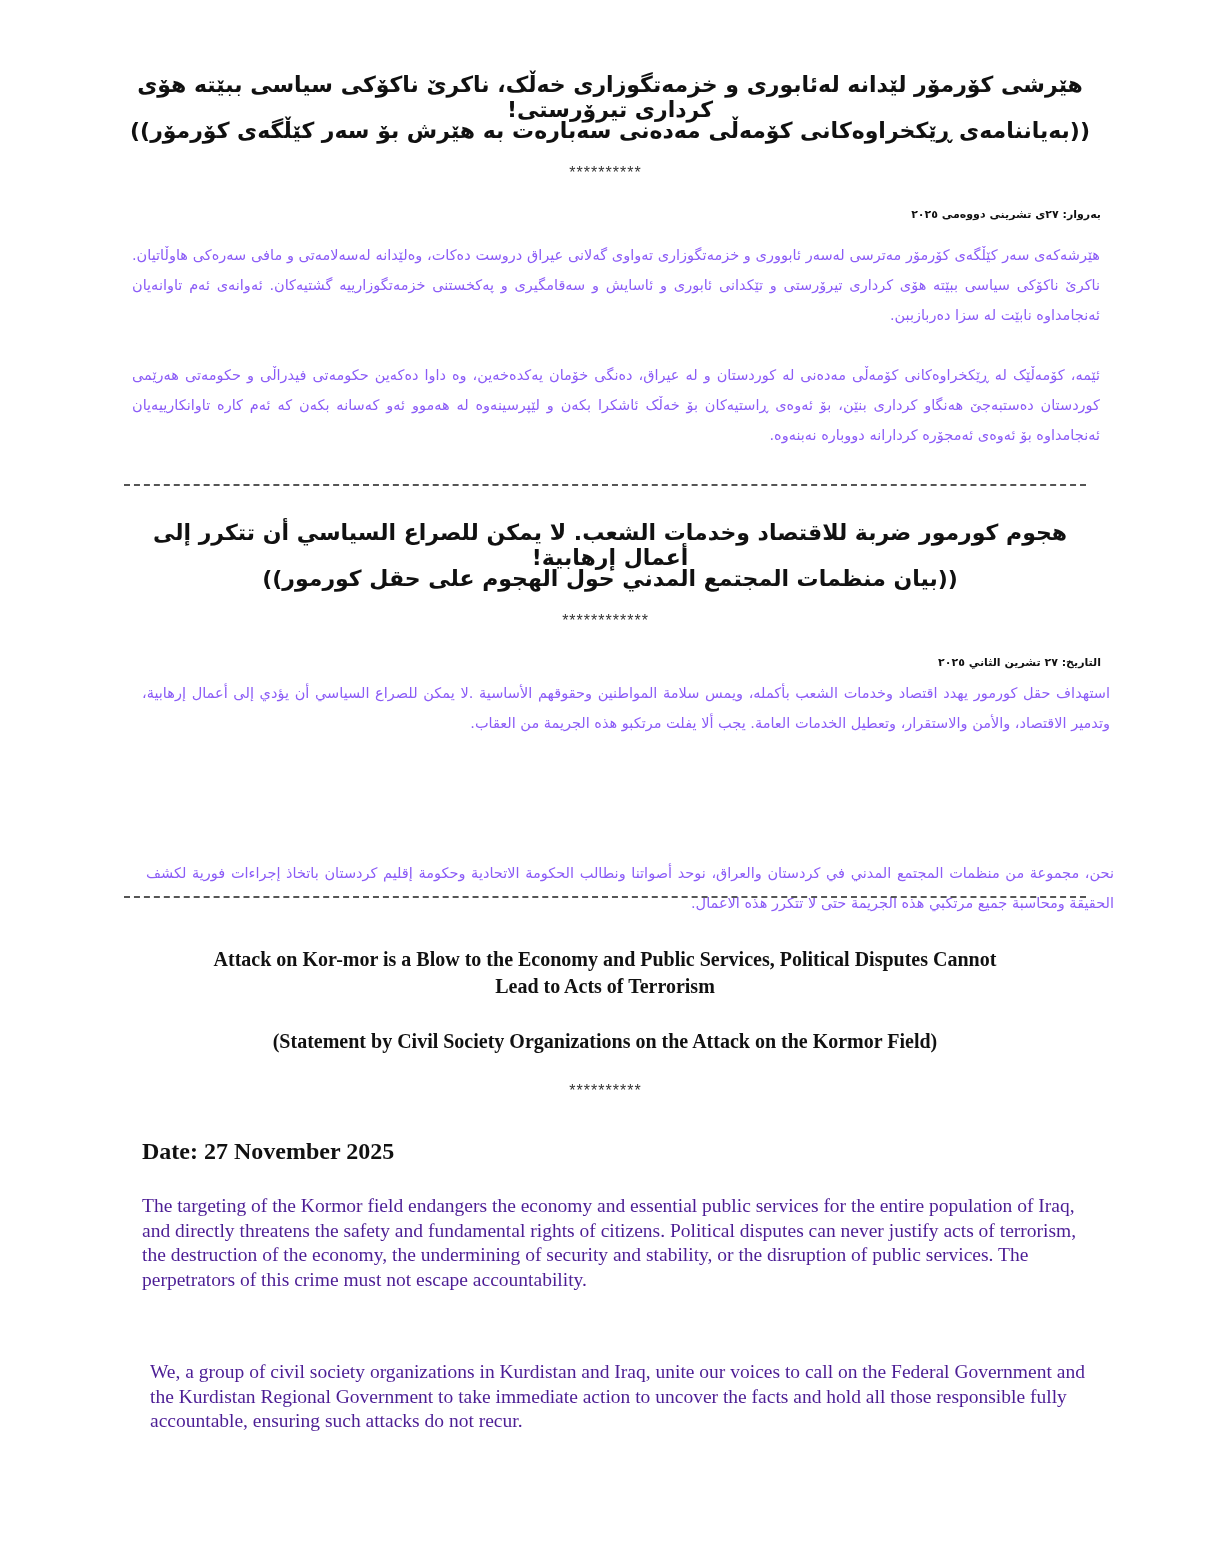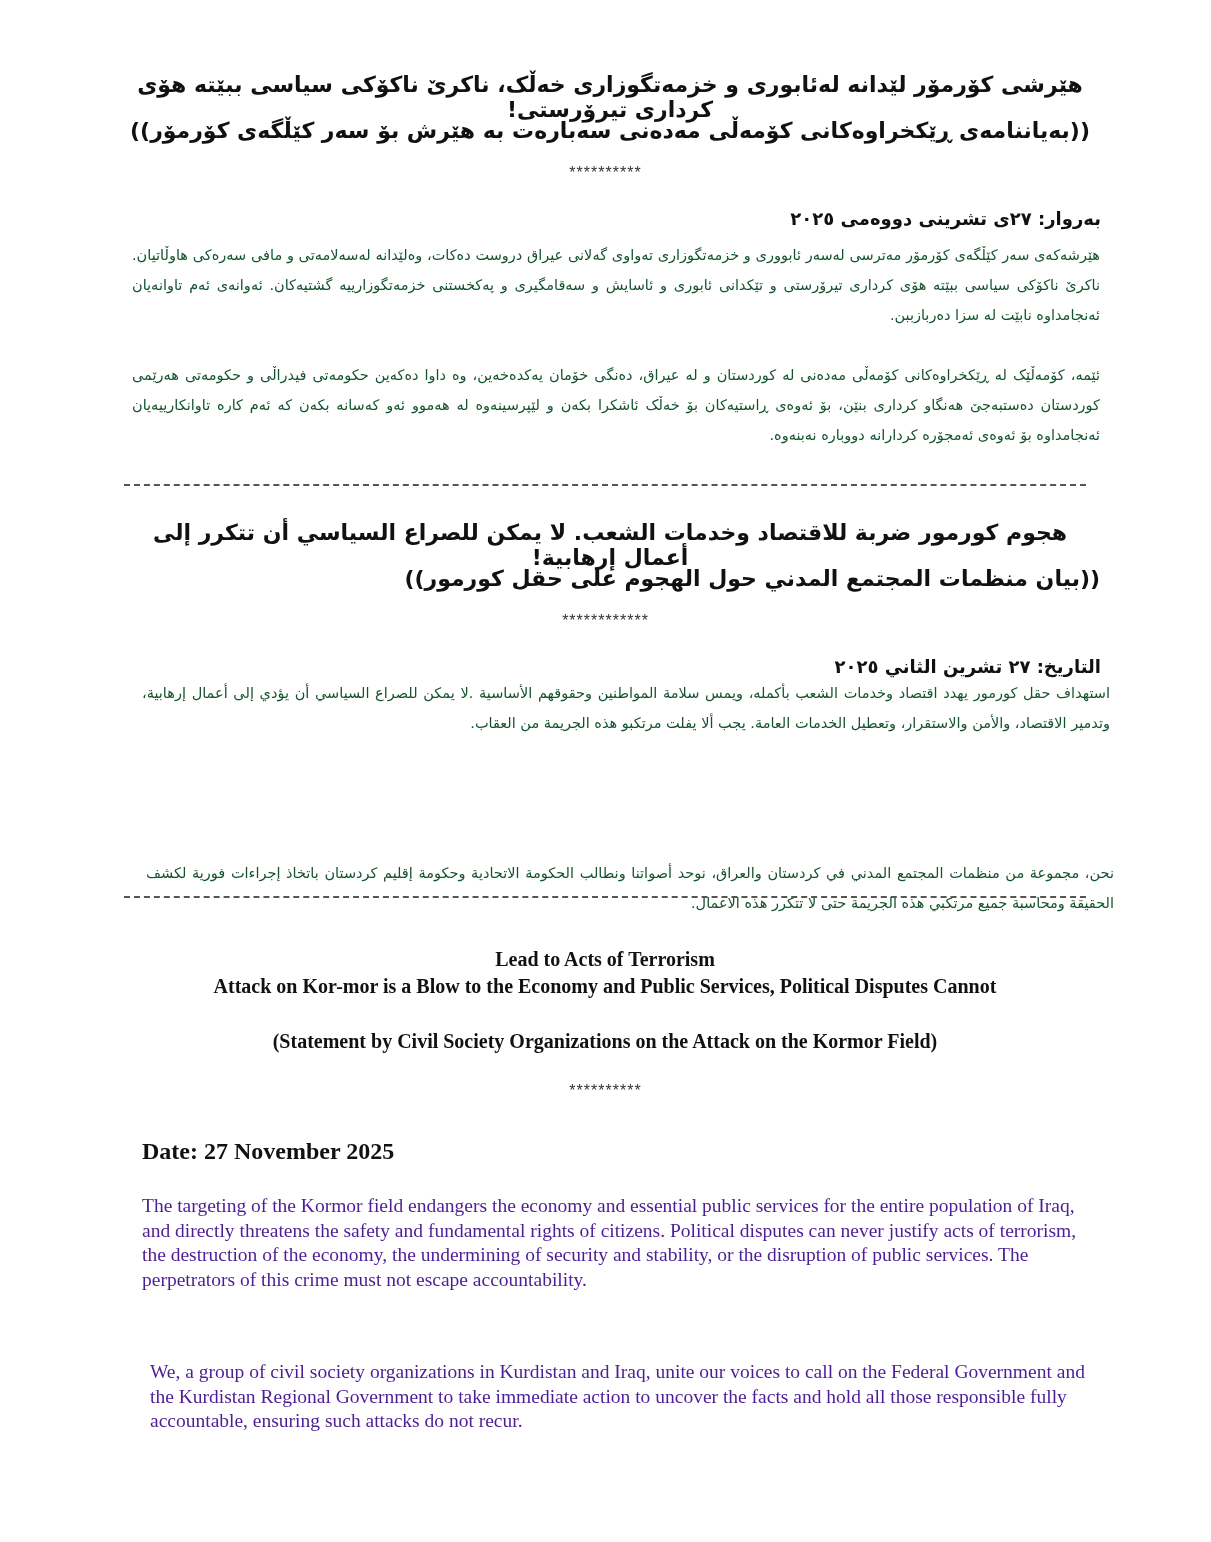--- a/index.html
+++ b/index.html
@@ -7,27 +7,27 @@
     .page { position: absolute; left: 0; top: 0; width: 1211px; height: 1542px; }
     .ku-title, .ar-title {
       position: absolute; left: 120px; width: 980px; text-align: center;
       font-weight: bold; font-size: 22px; direction: rtl; font-family: "DejaVu Sans", sans-serif;
     }
     .stars {
       position: absolute; left: 0; width: 1211px; text-align: center;
       font-family: "Liberation Sans", sans-serif; font-size: 16px; letter-spacing: 1px; color: #333;
     }
     .rtl-date {
-      position: absolute; right: 110px; font-weight: bold; font-size: 18px;
+      position: absolute; right: 110px; font-weight: bold; font-size: 11px;
       direction: rtl; font-family: "DejaVu Sans", sans-serif; text-align: right;
     }
     .rtl-para {
       position: absolute; left: 132px; width: 968px; direction: rtl; text-align: justify;
       text-align-last: right;
-      font-family: "DejaVu Sans", sans-serif; font-size: 14.5px; line-height: 30px; color: #14532d;
+      font-family: "DejaVu Sans", sans-serif; font-size: 14.5px; line-height: 30px; color: #8b5cf6;
     }
     .divider {
       position: absolute; left: 124px; width: 962px; height: 0;
       border-top: 2px dashed #555;
     }
     .en-title {
       position: absolute; left: 140px; width: 930px; text-align: center;
       font-family: "Liberation Serif", serif; font-weight: bold; font-size: 20px; line-height: 27px;
     }
     .en-date {
@@ -50,33 +50,33 @@
     <div class="stars" style="top:164px;">**********</div>
     <div class="rtl-date" style="top:208px;">بەروار: ٢٧ی تشرینی دووەمی ٢٠٢٥</div>
     <p class="rtl-para" style="top:240px; margin:0;">هێرشەکەی سەر کێڵگەی کۆرمۆر مەترسی لەسەر ئابووری و خزمەتگوزاری تەواوی گەلانی عیراق دروست دەکات، وەلێدانە لەسەلامەتی و مافی سەرەکی هاوڵاتیان. ناکرێ ناکۆکی سیاسی ببێتە هۆی کرداری تیرۆرستی و تێکدانی ئابوری و ئاسایش و سەقامگیری و پەکخستنی خزمەتگوزارییە گشتیەکان. ئەوانەی ئەم تاوانەیان ئەنجامداوە نابێت لە سزا دەربازببن.</p>
     <p class="rtl-para" style="top:360px; margin:0;">ئێمە، کۆمەڵێک لە ڕێکخراوەکانی کۆمەڵی مەدەنی لە کوردستان و لە عیراق، دەنگی خۆمان یەکدەخەین، وە داوا دەکەین حکومەتی فیدراڵی و حکومەتی هەرێمی کوردستان دەستبەجێ هەنگاو کرداری بنێن، بۆ ئەوەی ڕاستیەکان بۆ خەڵک ئاشکرا بکەن و لێپرسینەوە لە هەموو ئەو کەسانە بکەن کە ئەم کارە تاوانکارییەیان ئەنجامداوە بۆ ئەوەی ئەمجۆرە کردارانە دووبارە نەبنەوە.</p>
   </section>
 
   <div class="divider" style="top:484px;"></div>
 
   <section>
     <div class="ar-title" style="top:520px;">هجوم كورمور ضربة للاقتصاد وخدمات الشعب. لا يمكن للصراع السياسي أن تتكرر إلى أعمال إرهابية!</div>
-    <div class="ar-title" style="top:566px;text-align:right;">((بيان منظمات المجتمع المدني حول الهجوم على حقل كورمور))</div>
+    <div class="ar-title" style="top:566px;">((بيان منظمات المجتمع المدني حول الهجوم على حقل كورمور))</div>
     <div class="stars" style="top:612px;">************</div>
     <div class="rtl-date" style="top:656px;">التاريخ: ٢٧ تشرين الثاني ٢٠٢٥</div>
     <p class="rtl-para" style="top:668px; margin:10px;">استهداف حقل كورمور يهدد اقتصاد وخدمات الشعب بأكمله، ويمس سلامة المواطنين وحقوقهم الأساسية .لا يمكن للصراع السياسي أن يؤدي إلى أعمال إرهابية، وتدمير الاقتصاد، والأمن والاستقرار، وتعطيل الخدمات العامة. يجب ألا يفلت مرتكبو هذه الجريمة من العقاب.</p>
     <p class="rtl-para" style="top:844px; margin:14px;">نحن، مجموعة من منظمات المجتمع المدني في كردستان والعراق، نوحد أصواتنا ونطالب الحكومة الاتحادية وحكومة إقليم كردستان باتخاذ إجراءات فورية لكشف الحقيقة ومحاسبة جميع مرتكبي هذه الجريمة حتى لا تتكرر هذه الاعمال.</p>
   </section>
 
   <div class="divider" style="top:896px;"></div>
 
   <section>
     <div class="en-title" style="top:946px;">
+      <div>Attack on Kor-mor is a Blow to the Economy and Public Services, Political Disputes Cannot</div>
       <div>Lead to Acts of Terrorism</div>
-      <div>Attack on Kor-mor is a Blow to the Economy and Public Services, Political Disputes Cannot</div>
     </div>
     <div class="en-title" style="top:1028px;">(Statement by Civil Society Organizations on the Attack on the Kormor Field)</div>
     <div class="stars" style="top:1082px;">**********</div>
     <div class="en-date" style="top:1138px;">Date: 27 November 2025</div>
     <p class="en-para" style="top:1194px; margin:0;">The targeting of the Kormor field endangers the economy and essential public services for the entire population of Iraq, and directly threatens the safety and fundamental rights of citizens. Political disputes can never justify acts of terrorism, the destruction of the economy, the undermining of security and stability, or the disruption of public services. The perpetrators of this crime must not escape accountability.</p>
     <p class="en-para" style="top:1352px; margin:8px;">We, a group of civil society organizations in Kurdistan and Iraq, unite our voices to call on the Federal Government and the Kurdistan Regional Government to take immediate action to uncover the facts and hold all those responsible fully accountable, ensuring such attacks do not recur.</p>
   </section>
 
 </div>
 

